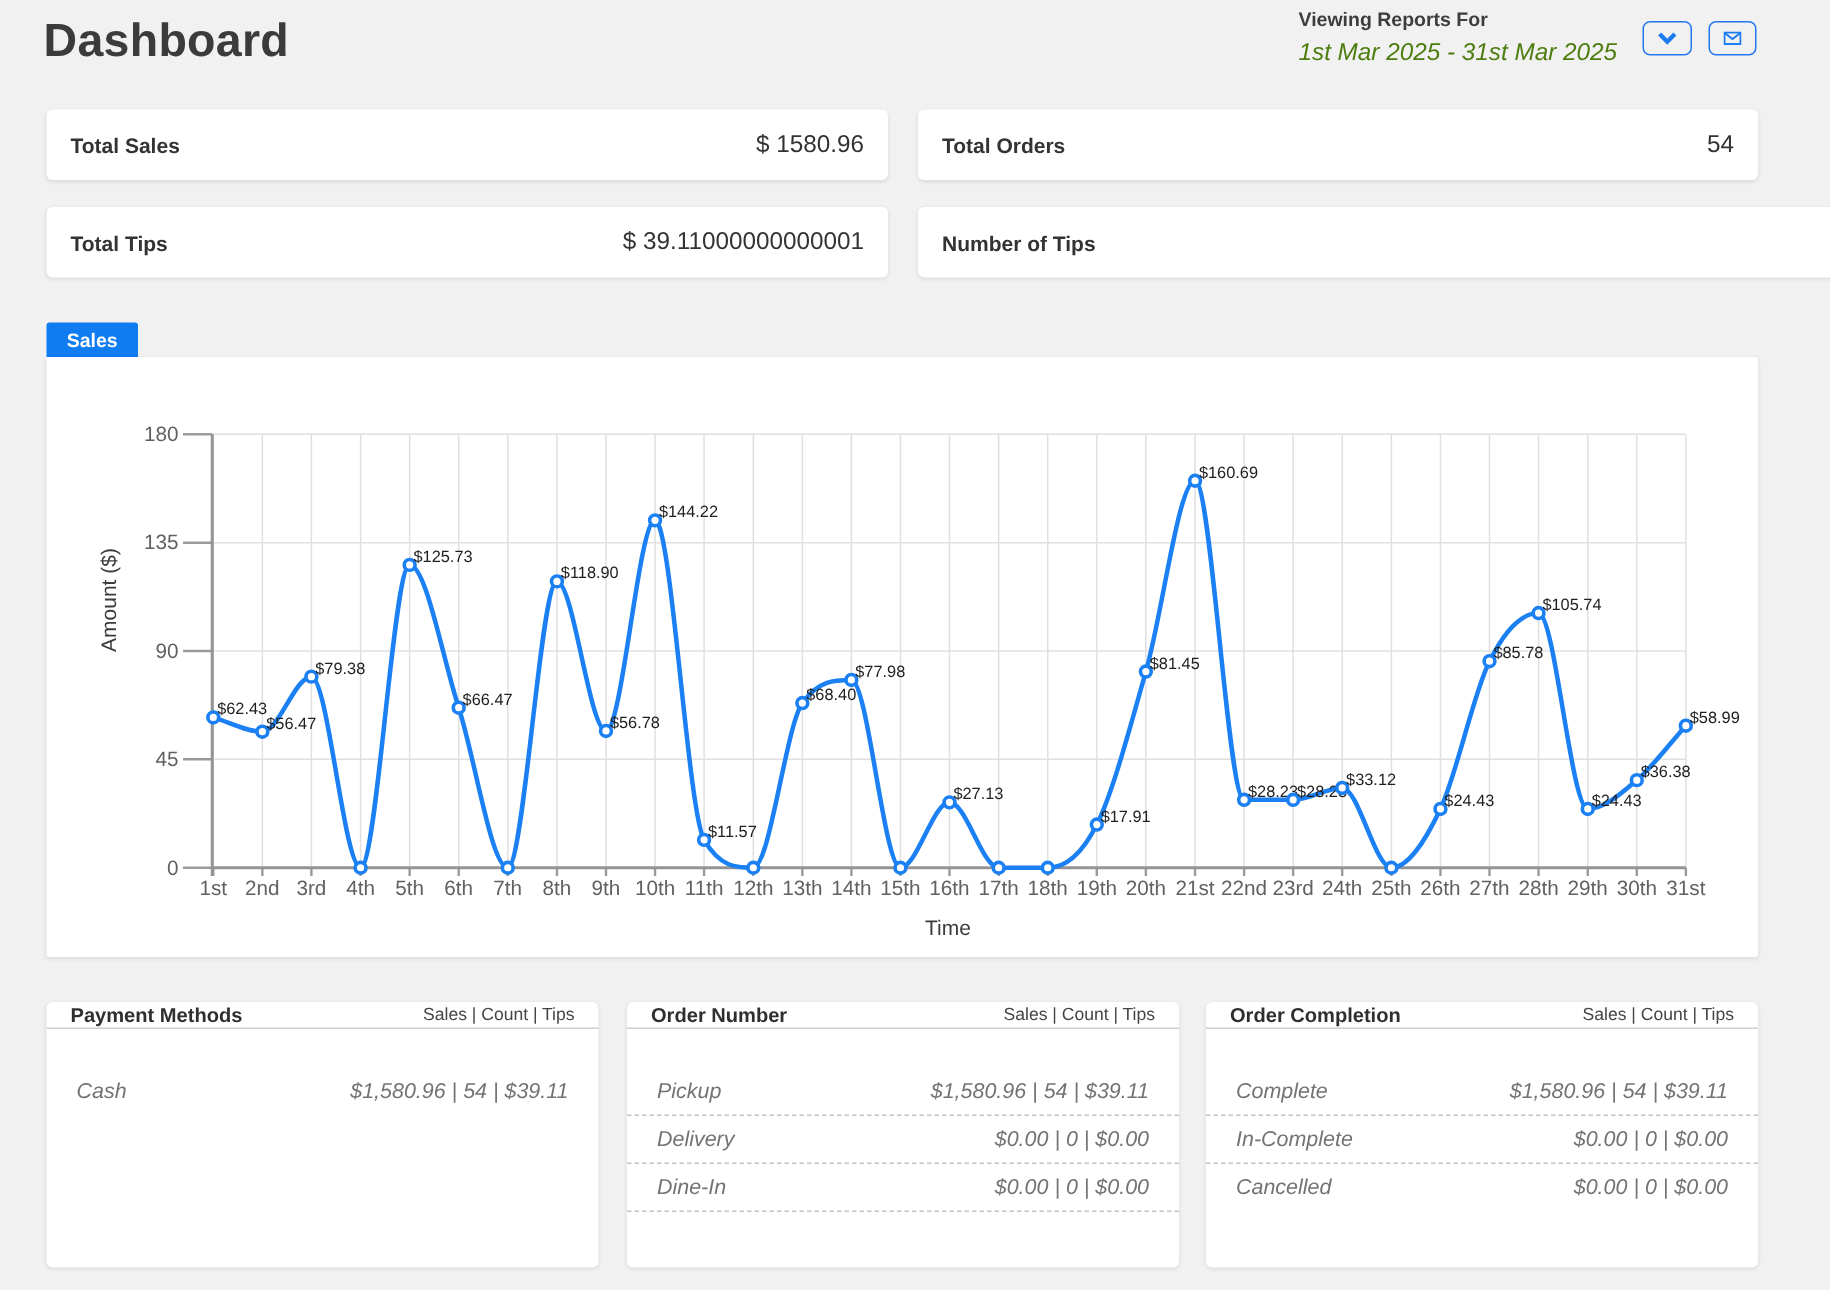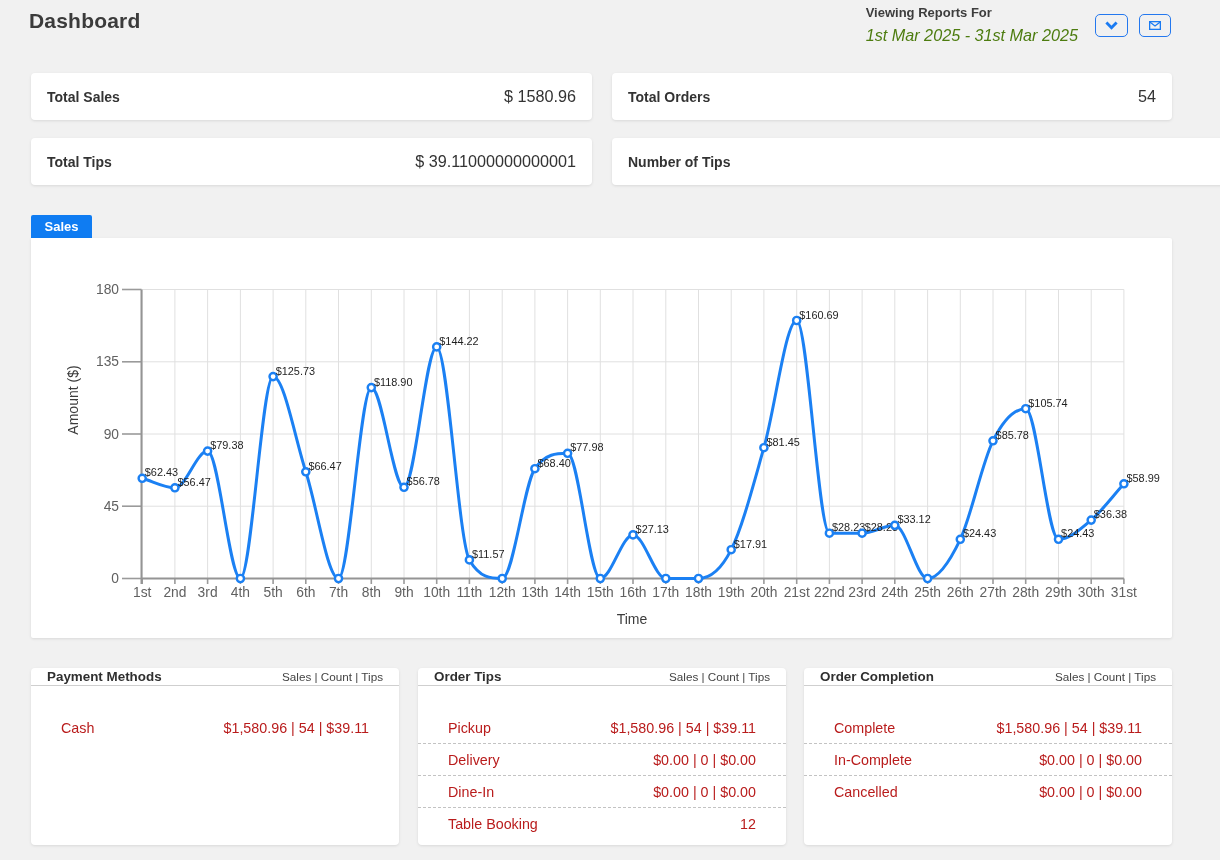--- a/index.html
+++ b/index.html
@@ -1,40 +1,40 @@
 <!DOCTYPE html>
 <html><head>
 <meta charset="utf-8">
 <title>Dashboard</title>
 <style>
   * { margin:0; padding:0; box-sizing:border-box; }
   html,body { width:1220px; height:860px; background:#f1f1f1;
     font-family:"Liberation Sans", sans-serif; color:#3a3a3a; overflow:hidden; }
   .abs { position:absolute; }
-  h1.title { left:29px; top:9px; font-size:21px; font-weight:700; color:#3b3b3b; letter-spacing:0.2px; }
+  h1.title { left:29px; top:9px; font-size:31px; font-weight:700; color:#3b3b3b; letter-spacing:0.2px; }
   .hdr-right { right:142px; top:5px; text-align:left; }
   .hdr-right .l1 { font-size:13px; font-weight:700; color:#3d3d3d; }
   .hdr-right .l2 { font-size:16.2px; color:#4d7c0f; margin-top:6px;font-style:italic; }
   .icon-btn { position:absolute; top:14px; height:23px; border:1.5px solid #2478ef; border-radius:5px;
     background:#f1f1f1; display:flex; align-items:center; justify-content:center; }
   .card { position:absolute; background:#fff; border-radius:4px; box-shadow:0 1px 3px rgba(0,0,0,0.10); }
   .sumcard { height:47px; display:flex; align-items:center; justify-content:space-between; padding:13px 16px; }
   .sumcard .lbl { font-size:14px; font-weight:700; color:#333; }
   .sumcard .val { font-size:16.2px; color:#333; }
   .tab { position:absolute; top:215px; height:23px; display:flex; align-items:center; justify-content:center;
     font-size:13px; font-weight:700; }
   .tab.active { background:#0f7cf2; color:#fff; border-radius:2px 2px 0 0; }
   .tab.idle { background:#d946ef; color:#333; border:1px solid #dcdcdc; border-radius:2px 2px 0 0;margin-top:32px; }
   .btcard { top:668px; width:368px; height:177px; }
   .btcard .bhead { position:absolute; left:0; right:0; top:0; height:18px; border-bottom:1px solid #cfcfcf;
     display:flex; align-items:center; justify-content:space-between; padding:4px 16px; }
   .btcard .bhead .t { font-size:13.4px; font-weight:700; color:#2f2f2f; }
   .btcard .bhead .s { font-size:11.7px; color:#444; }
   .brow { position:absolute; left:0; right:0; height:32px; display:flex; align-items:center;
-    justify-content:space-between; padding:0 30px; font-size:14.3px; color:#b91c1c; }
+    justify-content:space-between; padding:0 20px; font-size:14.3px; color:#737373;font-style:italic; }
   .brow.sep { border-bottom:1px dashed #c3c3c3; }
 </style>
 </head>
 <body>
 <h1 class="abs title">Dashboard</h1>
 <div class="abs hdr-right">
   <div class="l1">Viewing Reports For</div>
   <div class="l2">1st Mar 2025 - 31st Mar 2025</div>
 </div>
 <div class="icon-btn" style="left:1095px; width:33px;">
@@ -247,38 +247,34 @@
       <span class="t">Payment Methods</span>
       <span class="s">Sales | Count | Tips</span>
     </div>
   <div class="brow" style="top:44px;">
       <span>Cash</span>
       <span>$1,580.96 | 54 | $39.11</span>
     </div>
 </div>
 <div class="card btcard" style="left:418px;">
   <div class="bhead">
-      <span class="t">Order Tips</span>
+      <span class="t">Order Number</span>
       <span class="s">Sales | Count | Tips</span>
     </div>
   <div class="brow sep" style="top:44px;">
       <span>Pickup</span>
       <span>$1,580.96 | 54 | $39.11</span>
     </div>
   <div class="brow sep" style="top:76px;">
       <span>Delivery</span>
       <span>$0.00 | 0 | $0.00</span>
     </div>
   <div class="brow sep" style="top:108px;">
       <span>Dine-In</span>
       <span>$0.00 | 0 | $0.00</span>
-    </div>
-  <div class="brow" style="top:140px;">
-      <span>Table Booking</span>
-      <span>12</span>
     </div>
 </div>
 <div class="card btcard" style="left:804px;">
   <div class="bhead">
       <span class="t">Order Completion</span>
       <span class="s">Sales | Count | Tips</span>
     </div>
   <div class="brow sep" style="top:44px;">
       <span>Complete</span>
       <span>$1,580.96 | 54 | $39.11</span>

